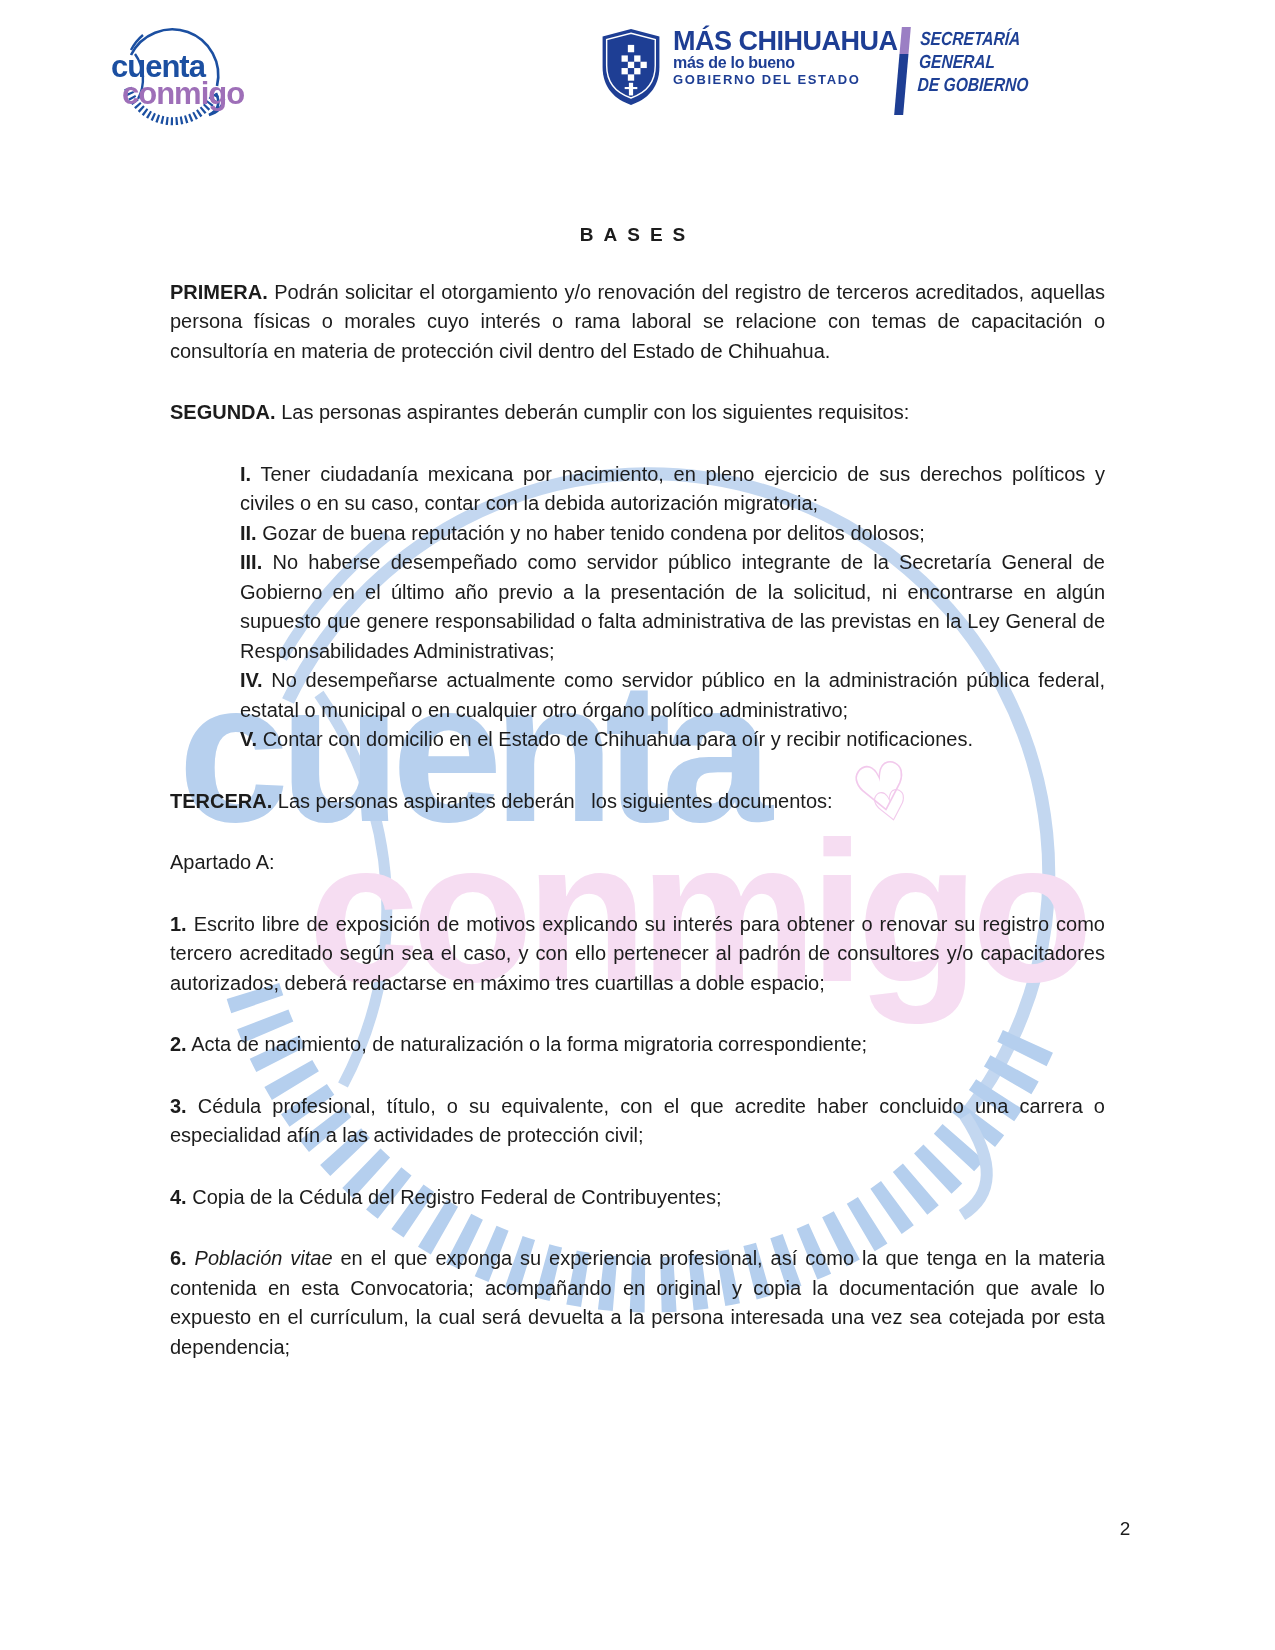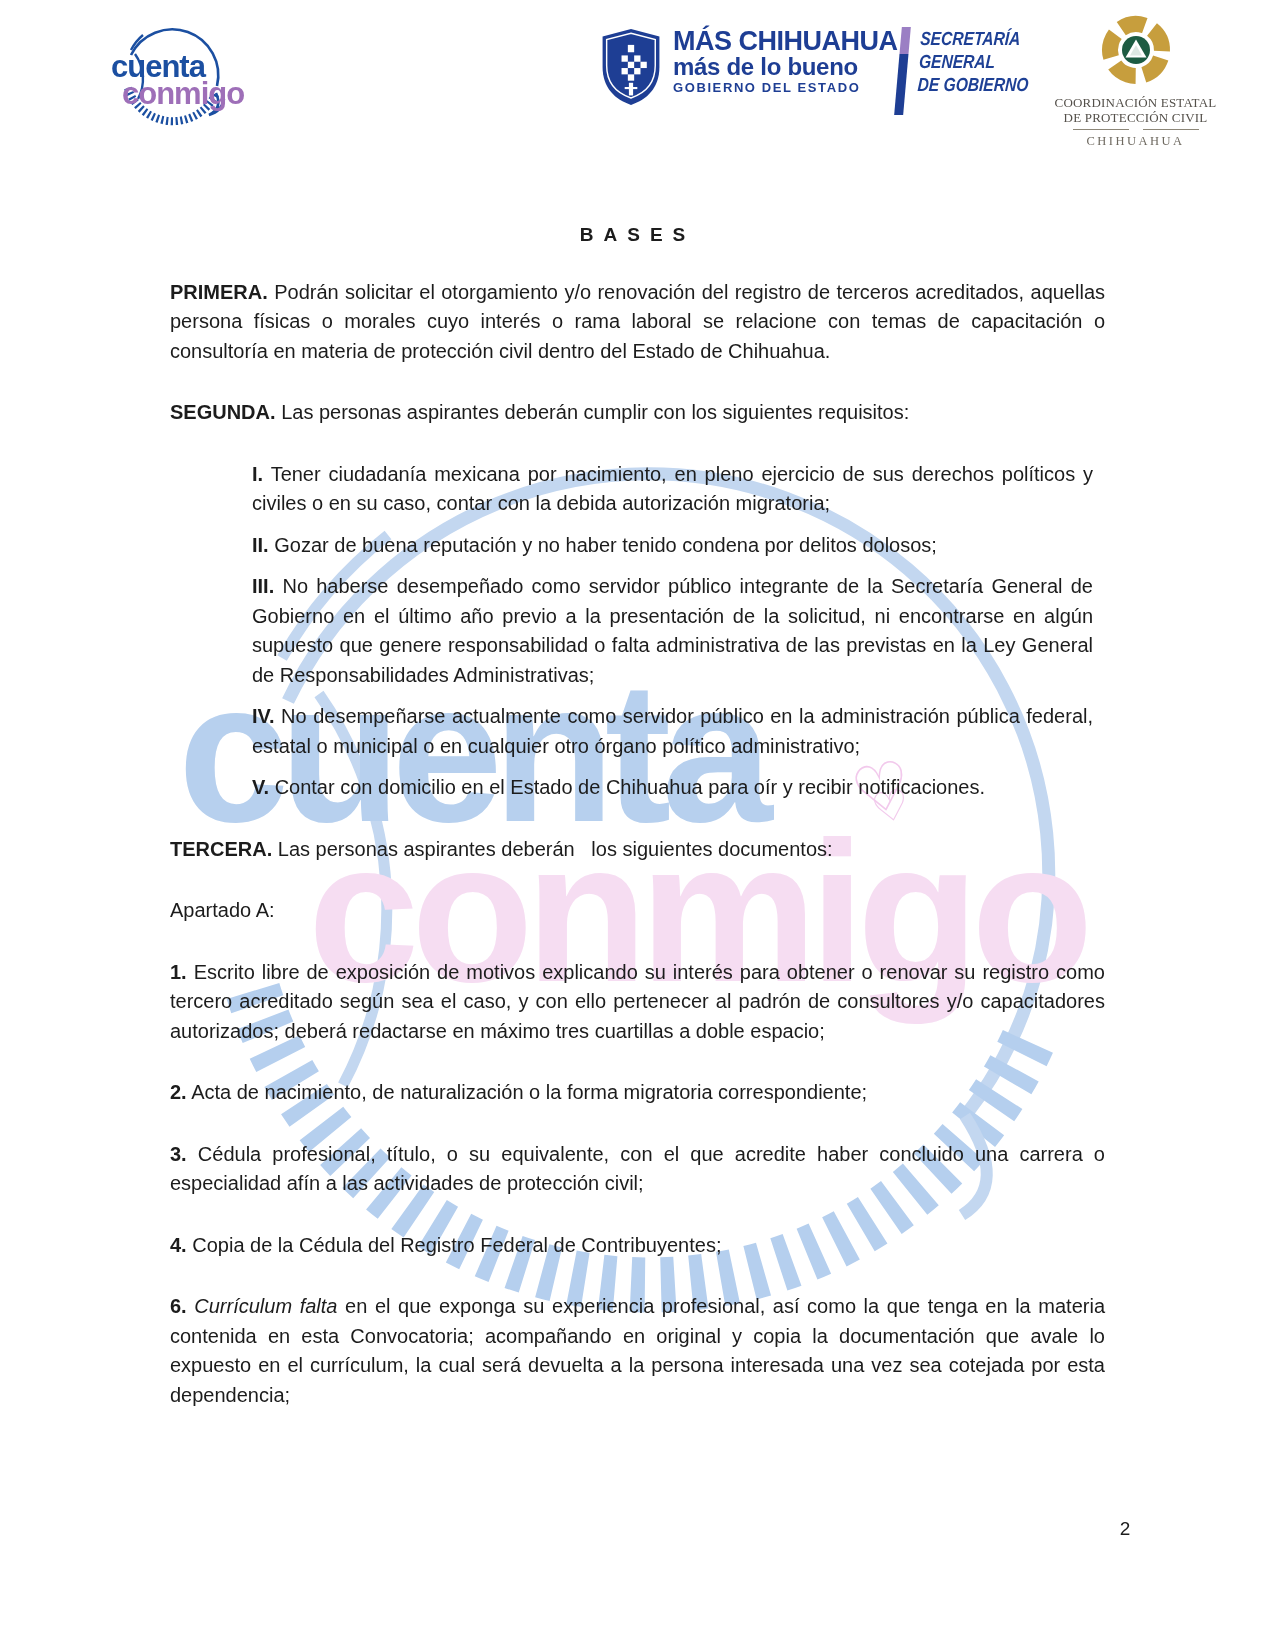--- a/index.html
+++ b/index.html
@@ -23,37 +23,37 @@
   .wm-heart-inner{position:absolute;left:872px;top:786px;font-family:"DejaVu Sans",sans-serif;
     font-size:42px;color:#f2c9ec;transform:rotate(-12deg);line-height:1;}
   
   .header{position:absolute;left:0;top:0;width:1275px;height:170px;z-index:2;}
   .logo-cc{position:absolute;left:95px;top:14px;width:152px;height:120px;}
   .logo-cc .w1{position:absolute;left:16px;top:37px;font-size:31px;font-weight:bold;color:#1b4fa1;letter-spacing:-1px;line-height:1;}
   .logo-cc .w2{position:absolute;left:27px;top:64px;font-size:31px;font-weight:bold;color:#9e6fb8;letter-spacing:-1px;line-height:1;}
   .logo-gob{position:absolute;left:597px;top:27px;display:flex;}
   .gob-text{margin-left:8px;color:#1e3e94;}
   .gob-t1{font-size:27px;font-weight:800;letter-spacing:-0.5px;line-height:1.05;white-space:nowrap;}
-  .gob-t2{font-size:24px;font-weight:800;letter-spacing:-0.3px;line-height:1.0;white-space:nowrap;}
+  .gob-t2{font-size:16px;font-weight:800;letter-spacing:-0.3px;line-height:1.0;white-space:nowrap;}
   .gob-t3{font-size:13px;font-weight:700;letter-spacing:1.6px;line-height:1.4;white-space:nowrap;}
   .gob-bar{position:absolute;left:898px;top:27px;width:9px;height:88px;
     background:linear-gradient(#9b7fc4 0 31%,#1e3e94 31% 100%);transform:skewX(-5deg);}
   .logo-sec{position:absolute;left:921px;top:27px;font-size:19px;font-weight:700;font-style:italic;
     color:#1e4095;line-height:1.22;transform:scaleX(0.82) skewX(-4deg);transform-origin:left top;white-space:nowrap;}
   .logo-pc{position:absolute;left:1048px;top:8px;width:175px;text-align:center;}
   .pc-line{font-family:"Liberation Serif",serif;font-size:13px;color:#54504a;line-height:1.12;letter-spacing:0.2px;white-space:nowrap;}
   .pc-divider{display:flex;justify-content:center;gap:14px;margin:4px auto 4px;}
   .pc-divider span{display:block;width:56px;height:1px;background:#8c8677;}
   .pc-state{font-family:"Liberation Serif",serif;font-size:12.5px;color:#6e6960;letter-spacing:2.5px;white-space:nowrap;}
   
   .doc{position:absolute;left:170px;top:220px;width:935px;z-index:2;}
   .doc-title{text-align:center;font-size:19px;font-weight:bold;letter-spacing:10px;margin:0 0 28px;line-height:29.5px;}
   .doc p{margin:0 0 32px;font-size:20px;line-height:29.5px;text-align:justify;}
   .req-block{margin:0 0 32px 70px;}
-  .req-block p{margin:12px;}
+  .req-block p{margin:0;}
   .pagenum{position:absolute;left:1100px;top:1518px;width:50px;text-align:center;font-size:19px;z-index:2;}
 </style>
 </head>
 <body>
 
 <div class="page">
 
   <div class="watermark">
     <svg class="wm-svg" width="1275" height="1650" viewBox="0 0 1275 1650">
       <path d="M 288 701 A 400 400 0 0 1 1036 974" fill="none" stroke="#c3d7f0" stroke-width="13"></path>
@@ -107,35 +107,20 @@
       </div>
     </div>
     <div class="gob-bar"></div>
 
     <div class="logo-sec">
       <div>SECRETARÍA</div>
       <div>GENERAL</div>
       <div>DE GOBIERNO</div>
     </div>
 
-    <div class="logo-pc">
-      <svg width="84" height="84" viewBox="0 0 84 84">
-        <circle cx="42" cy="42" r="26" fill="none" stroke="#c79e3d" stroke-width="16" stroke-dasharray="24.5 8.2" transform="rotate(18 42 42)"></circle>
-        <circle cx="42" cy="42" r="14" fill="#1d5b42"></circle>
-        <polygon points="42,31.5 52.5,49.5 31.5,49.5" fill="#ffffff"></polygon>
-        <polygon points="42,37 48,47.5 36,47.5" fill="#1d5b42" opacity="0.15"></polygon>
-      </svg>
-      <div class="pc-line">COORDINACIÓN ESTATAL</div>
-      <div class="pc-line">DE PROTECCIÓN CIVIL</div>
-      <div class="pc-divider">
-          <span></span>
-          <span></span>
-        </div>
-      <div class="pc-state">CHIHUAHUA</div>
-    </div>
   </div>
 
   <div class="doc">
 
     <div class="doc-title">BASES</div>
 
     <p><b>PRIMERA.</b> <span>Podrán solicitar el otorgamiento y/o renovación del registro de terceros acreditados, aquellas persona físicas o morales cuyo interés o rama laboral se relacione con temas de capacitación o consultoría en materia de protección civil dentro del Estado de Chihuahua.</span></p>
 
     <p><b>SEGUNDA.</b> <span>Las personas aspirantes deberán cumplir con los siguientes requisitos:</span></p>
 
@@ -148,19 +133,19 @@
     </div>
 
     <p><b>TERCERA.</b> <span>Las personas aspirantes deberán&nbsp;&nbsp;&nbsp;los siguientes documentos:</span></p>
 
     <p>Apartado A:</p>
 
     <p><b>1.</b> <span>Escrito libre de exposición de motivos explicando su interés para obtener o renovar su registro como tercero acreditado según sea el caso, y con ello pertenecer al padrón de consultores y/o capacitadores autorizados; deberá redactarse en máximo tres cuartillas a doble espacio;</span></p>
     <p><b>2.</b> <span>Acta de nacimiento, de naturalización o la forma migratoria correspondiente;</span></p>
     <p><b>3.</b> <span>Cédula profesional, título, o su equivalente, con el que acredite haber concluido una carrera o especialidad afín a las actividades de protección civil;</span></p>
     <p><b>4.</b> <span>Copia de la Cédula del Registro Federal de Contribuyentes;</span></p>
-    <p><b>6.</b> <i>Currículum falta</i><span> en el que exponga su experiencia profesional, así como la que tenga en la materia contenida en esta Convocatoria; acompañando en original y copia la documentación que avale lo expuesto en el currículum, la cual será devuelta a la persona interesada una vez sea cotejada por esta dependencia;</span></p>
+    <p><b>6.</b> <i>Población vitae</i><span> en el que exponga su experiencia profesional, así como la que tenga en la materia contenida en esta Convocatoria; acompañando en original y copia la documentación que avale lo expuesto en el currículum, la cual será devuelta a la persona interesada una vez sea cotejada por esta dependencia;</span></p>
 
   </div>
 
   <div class="pagenum">2</div>
 
 </div>
 
 </body></html>

